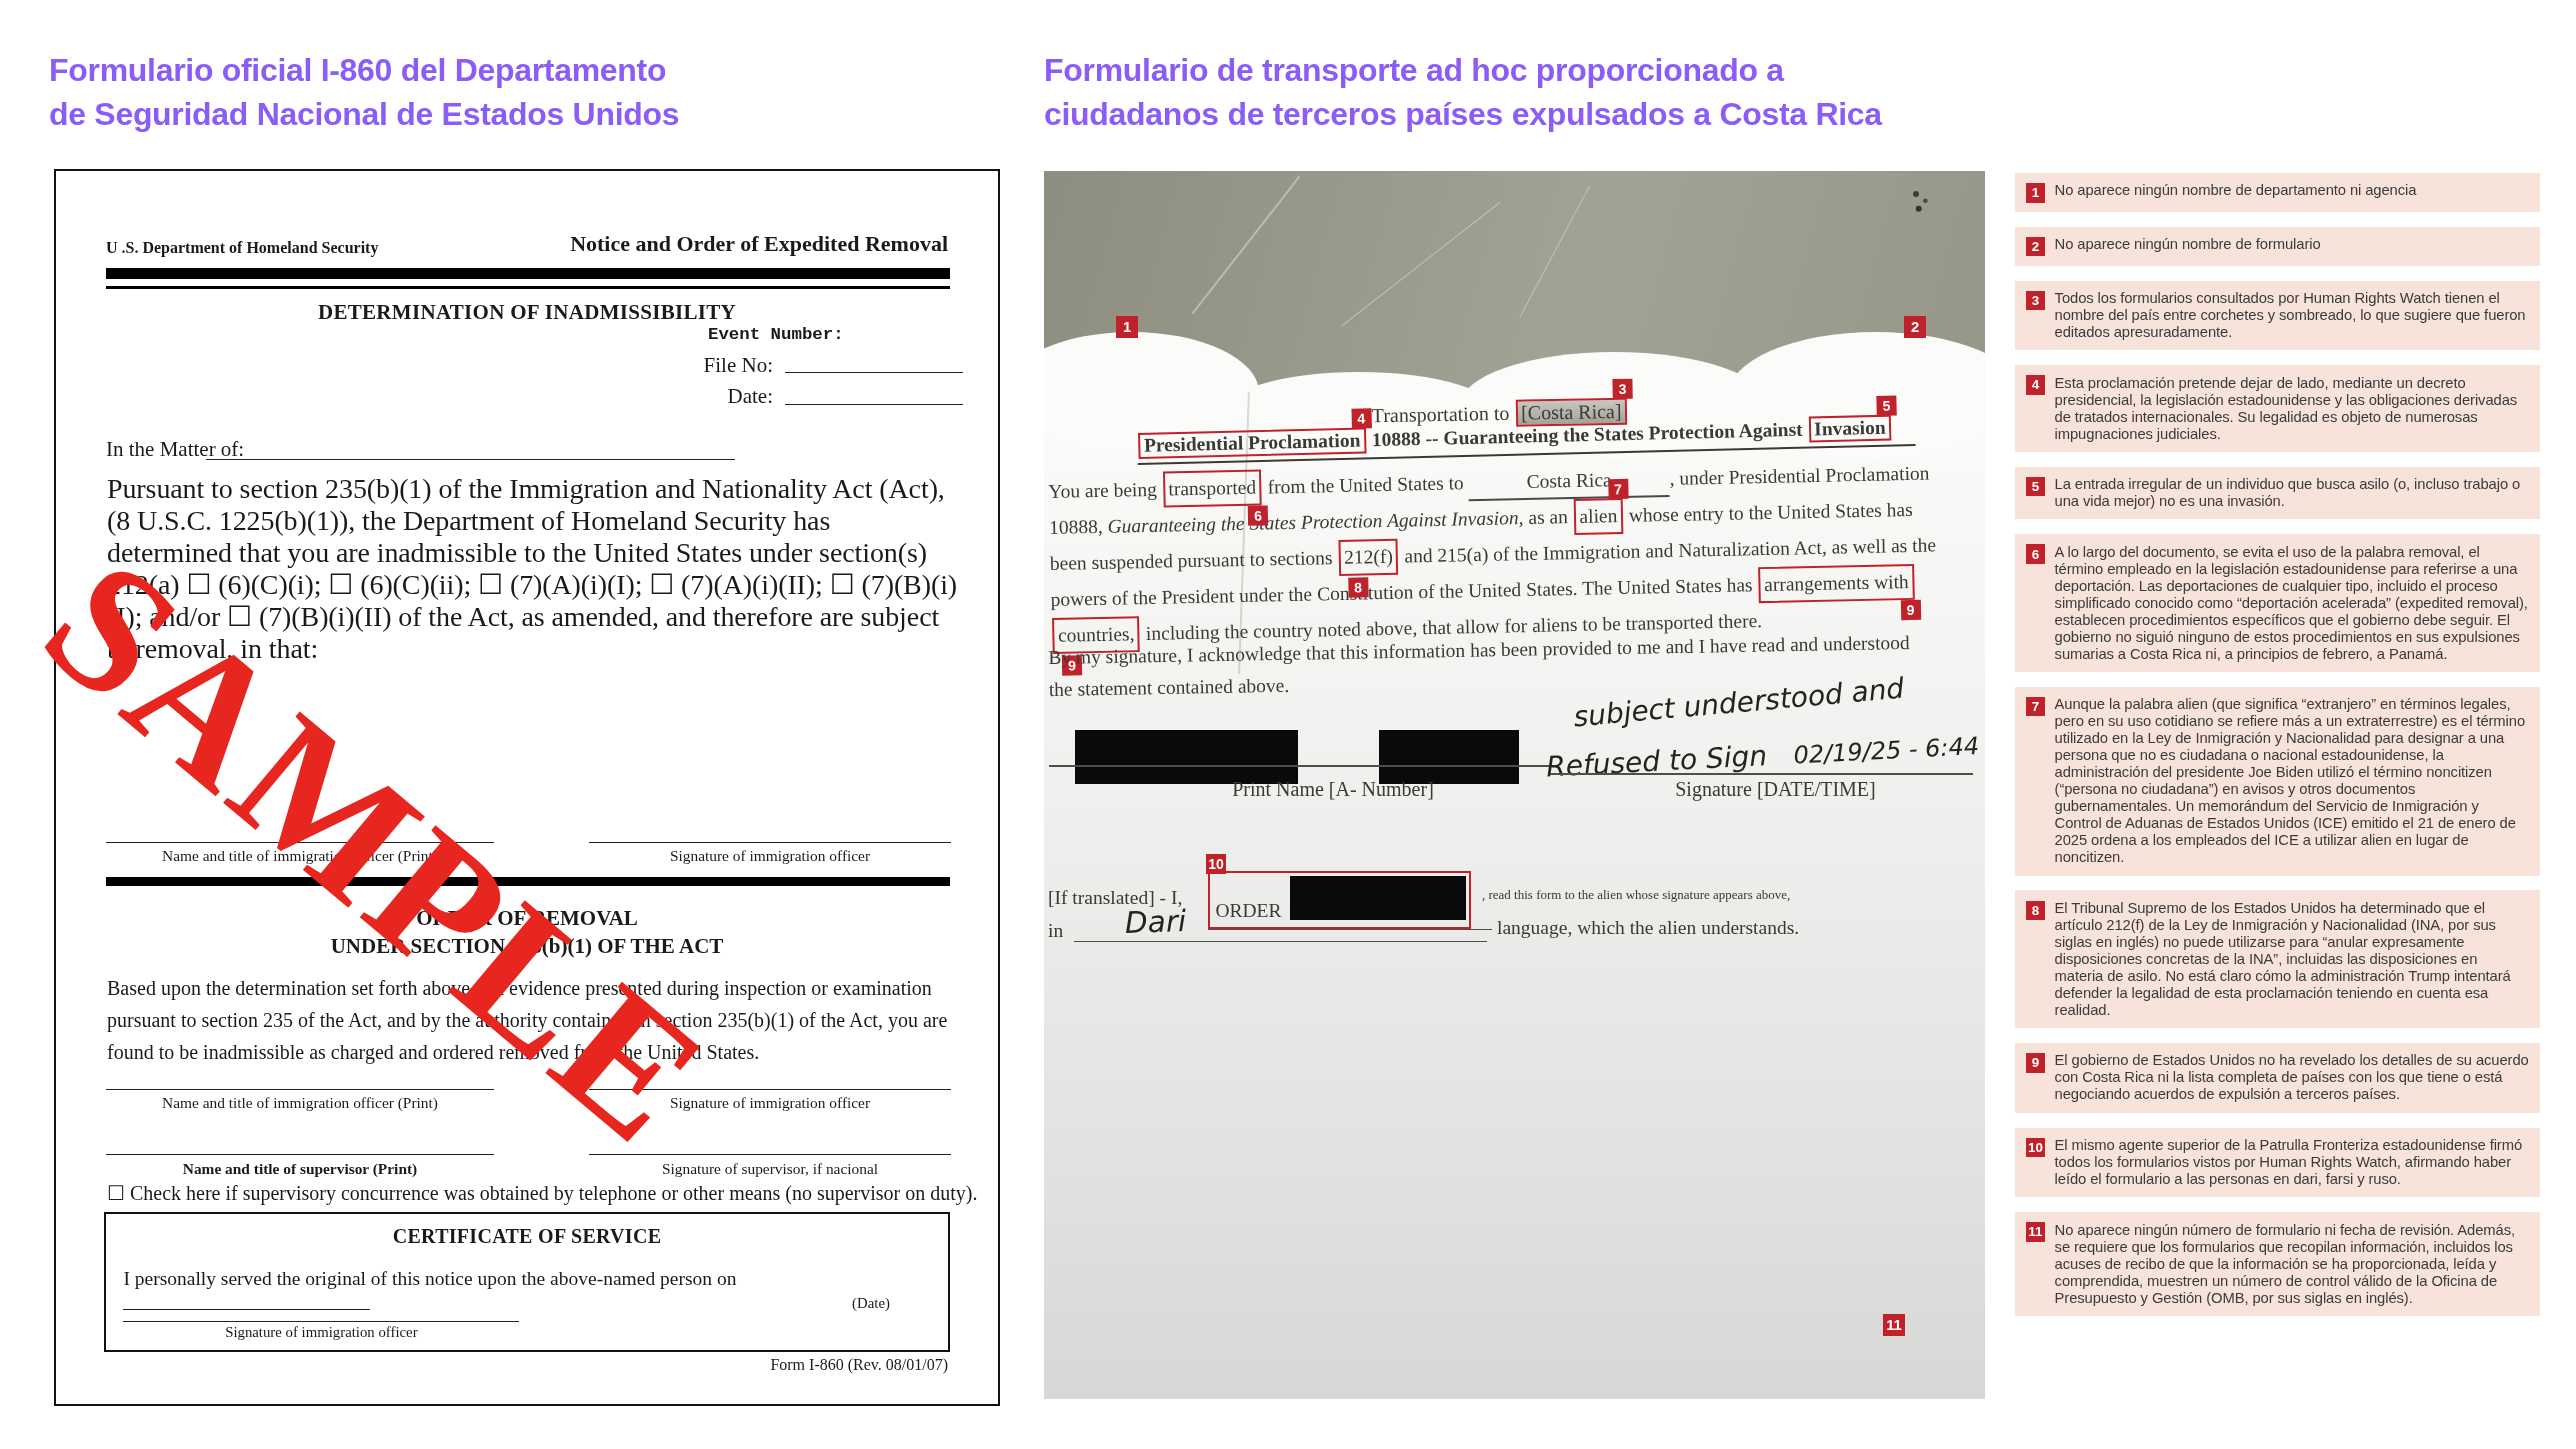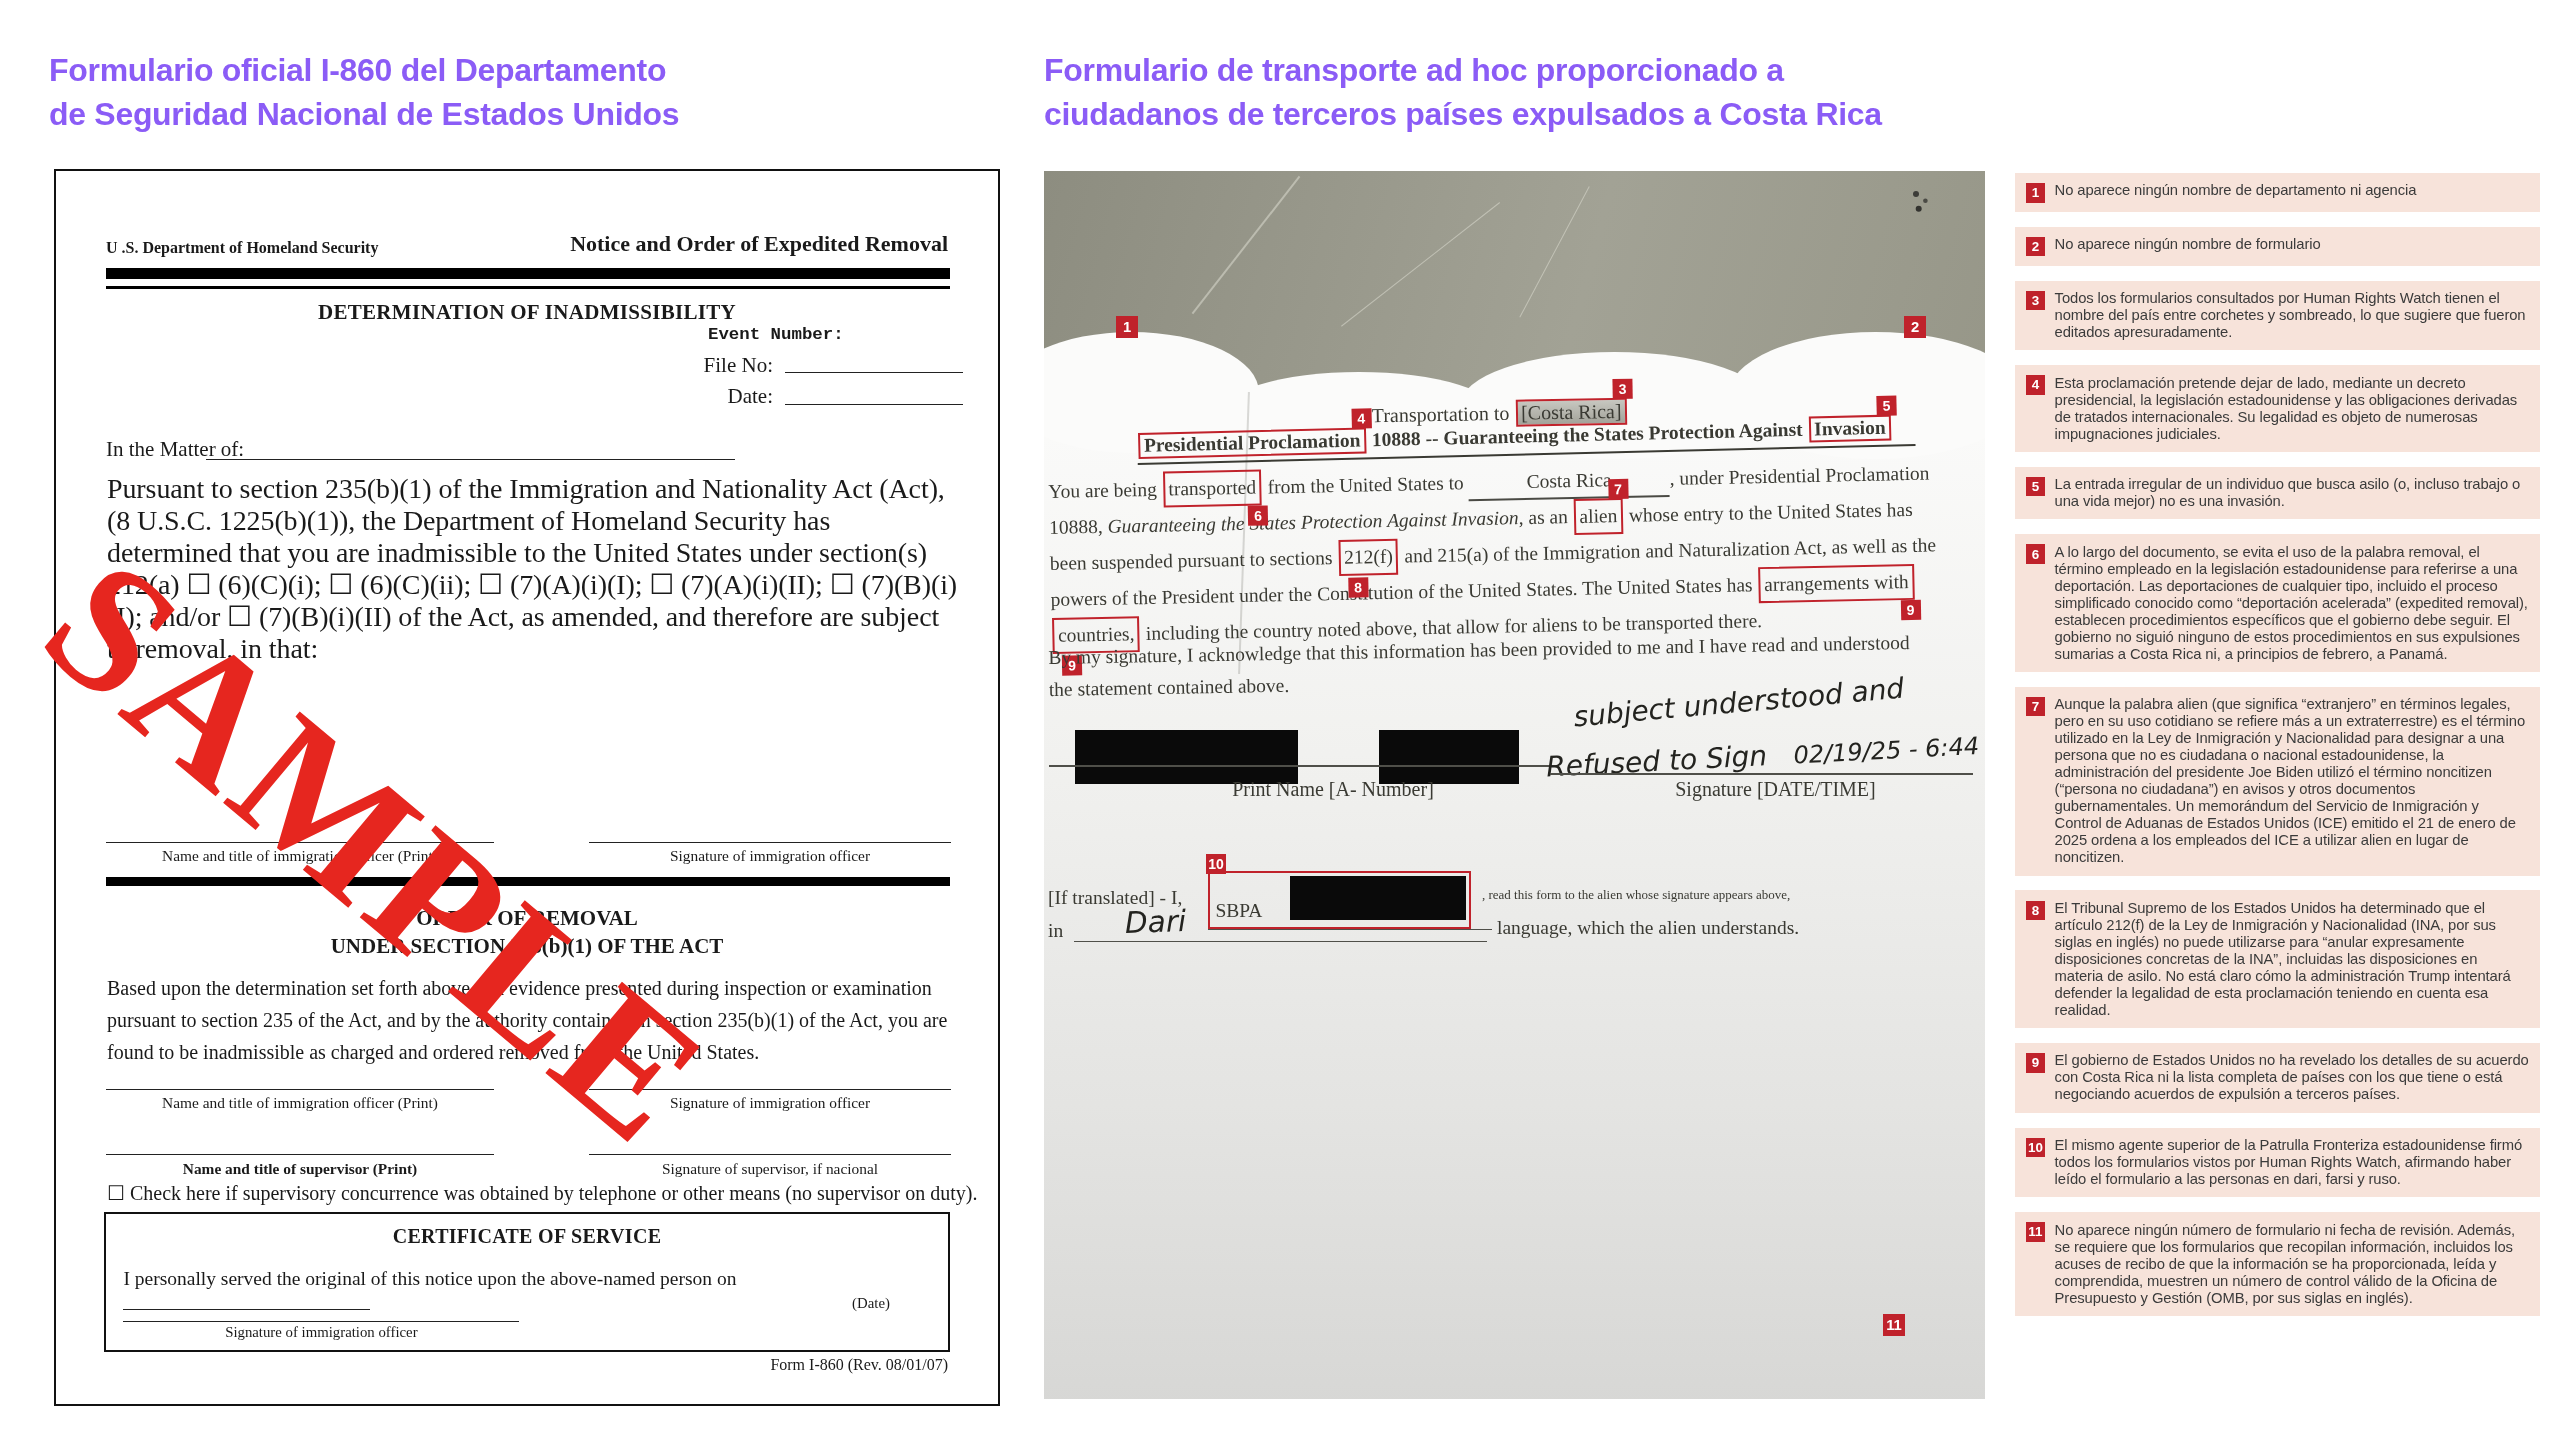--- a/index.html
+++ b/index.html
@@ -206,21 +206,21 @@
   <div class="abs hand" style="left:529px;top:515px;font-size:28px;transform:rotate(-5deg);">subject understood and</div>
   <div class="abs hand" style="left:502px;top:567px;font-size:28px;transform:rotate(-3deg);white-space:nowrap;">
     <span>Refused to Sign</span>&nbsp;&nbsp;&nbsp;<span style="font-size:24px;">02/19/25 - 6:44 pm</span>
   </div>
   <div class="abs grayline" style="left:506px;top:602px;width:423px;"></div>
   <div class="abs doc doc-label" style="left:577px;top:607px;width:309px;">Signature [DATE/TIME]</div>
 
   <div class="abs doc" style="left:4px;top:716px;font-size:19.5px;">[If translated] - I,</div>
   <div class="abs rbox-abs" style="left:164px;top:700px;width:259px;height:54px;">
     <span class="tag tag-tl">10</span>
-    <span class="doc" style="position:absolute;left:5.4px;bottom:5.4px;font-size:19.5px;">SBPA</span>
+    <span class="doc" style="position:absolute;left:5.4px;bottom:5.4px;font-size:19.5px;">ORDER</span>
     <span class="redact" style="position:absolute;right:2.7px;top:3.4px;width:176px;height:44px;"></span>
   </div>
   <div class="abs grayline" style="left:164px;top:758px;width:284px;height:1.3px;"></div>
   <div class="abs doc" style="left:438px;top:716px;font-size:13px;">, read this form to the alien whose signature appears above,</div>
   <div class="abs doc" style="left:4px;top:749px;font-size:19.5px;">in</div>
   <div class="abs hand" style="left:81px;top:734px;font-size:29.5px;transform:rotate(-2deg);">Dari</div>
   <div class="abs grayline" style="left:29.5px;top:770px;width:413px;height:1.3px;"></div>
   <div class="abs doc" style="left:453px;top:746px;font-size:19.5px;">language, which the alien understands.</div>
 
   <div class="marker" style="left:72px;top:145px;">1</div>

